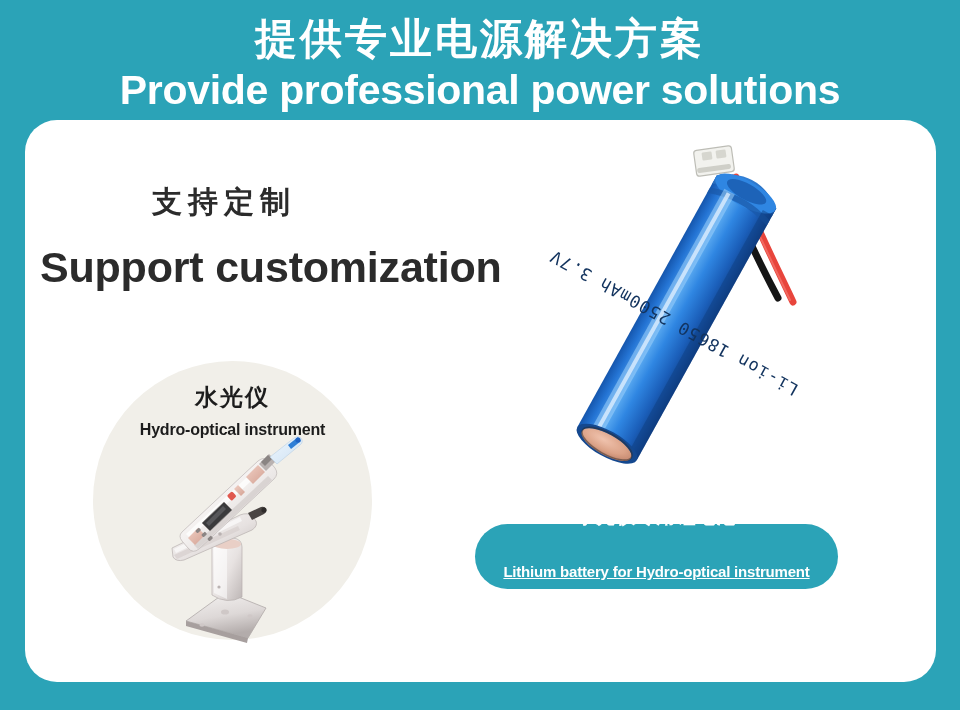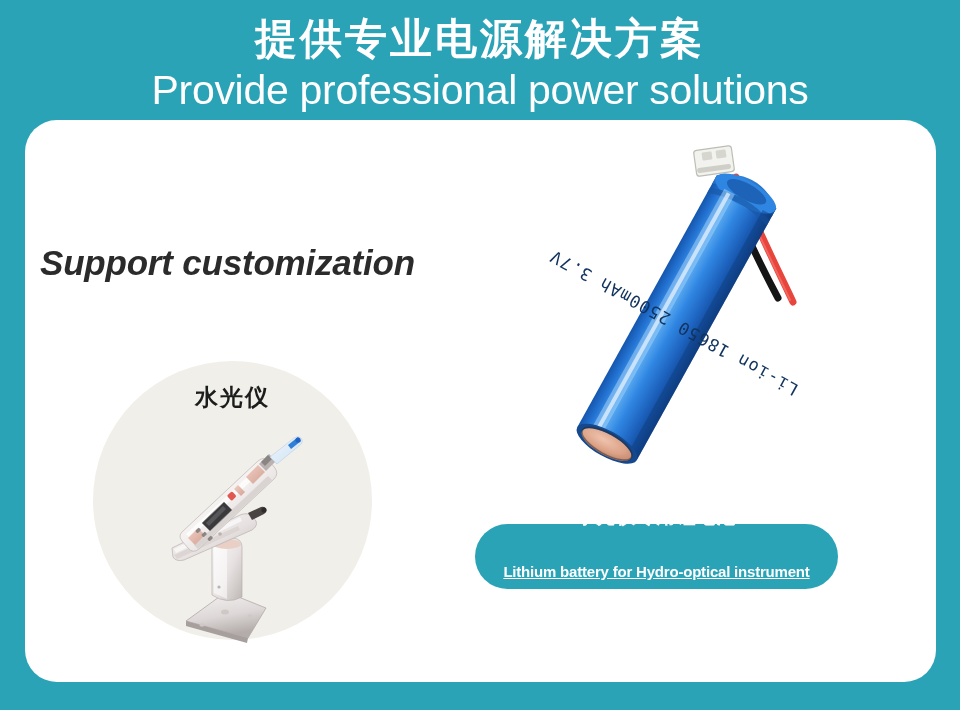--- a/index.html
+++ b/index.html
@@ -35,21 +35,21 @@
     letter-spacing: 3px;
     line-height: 50px;
     white-space: nowrap;
   }
   .header-en {
     position: absolute;
     left: 0; top: 66px;
     width: 960px;
     color: #ffffff;
     font-size: 41px;
-    font-weight: normal;
+    font-weight: bold;
     letter-spacing: -0.3px;
     line-height: 48px;
     white-space: nowrap;
   }
 
   
   .card {
     position: absolute;
     left: 25px;
     top: 120px;
@@ -68,25 +68,24 @@
     font-size: 30px;
     font-weight: bold;
     letter-spacing: 6px;
     white-space: nowrap;
   }
   .sup-en {
     position: absolute;
     left: 40px;
     top: 243px;
     color: #2b2b2b;
-    font-size: 35px;
+    font-size: 43px;
     font-weight: bold;
     letter-spacing: -0.2px;
     white-space: nowrap;
-    font-style: italic;
   }
 
   
   .circle {
     position: absolute;
     left: 93px;
     top: 361px;
     width: 279px;
     height: 279px;
     border-radius: 50%;
@@ -174,24 +173,26 @@
 
 <div id="page">
 
   <div class="header">
     <div class="header-cn">提供专业电源解决方案</div>
     <div class="header-en">Provide professional power solutions</div>
   </div>
 
   <div class="card"></div>
 
+  <div class="sup-cn">支持定制</div>
   <div class="sup-en">Support customization</div>
 
   <div class="circle"></div>
   <div class="circle-cn">水光仪</div>
+  <div class="circle-en">Hydro-optical instrument</div>
 
   <svg class="instrument" viewBox="0 0 230 225">
     <defs>
       <linearGradient id="handGrad" x1="0" y1="0" x2="1" y2="1">
         <stop offset="0%" stop-color="#ffffff"></stop>
         <stop offset="45%" stop-color="#f4f1f0"></stop>
         <stop offset="100%" stop-color="#ccc5c4"></stop>
       </linearGradient>
       <linearGradient id="armGrad" x1="0" y1="0" x2="1" y2="1">
         <stop offset="0%" stop-color="#fbfafa"></stop>

